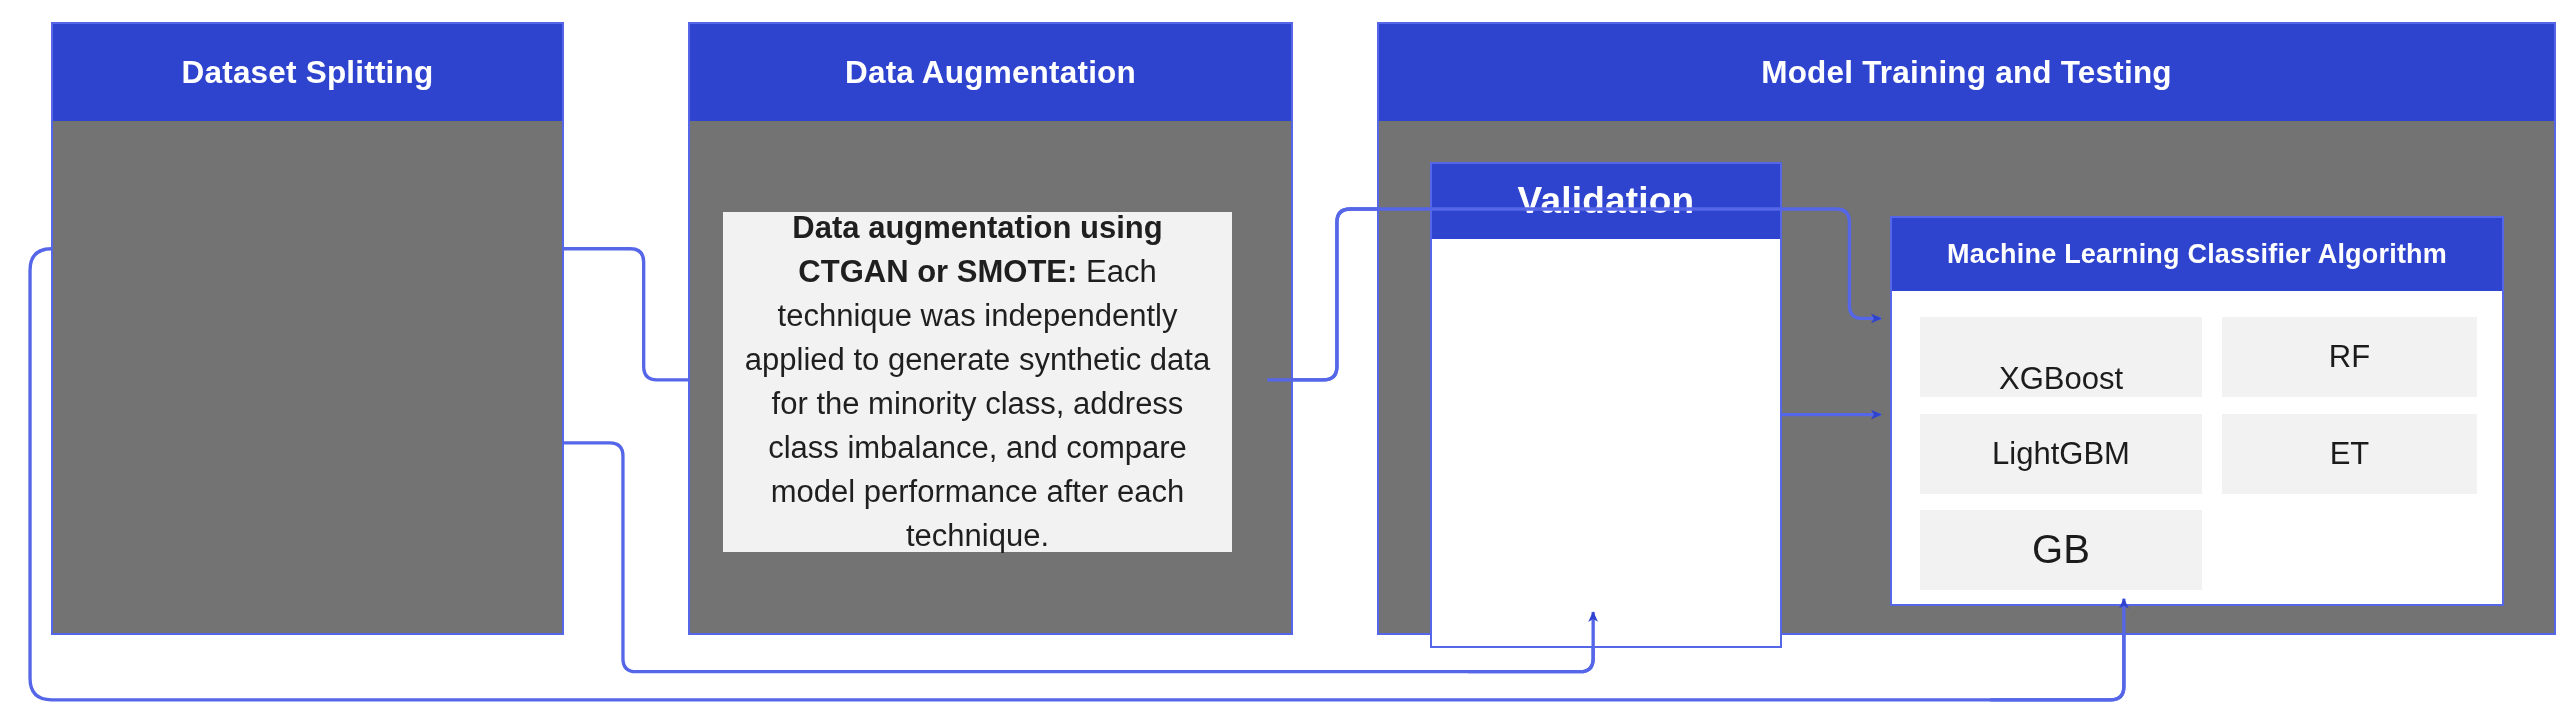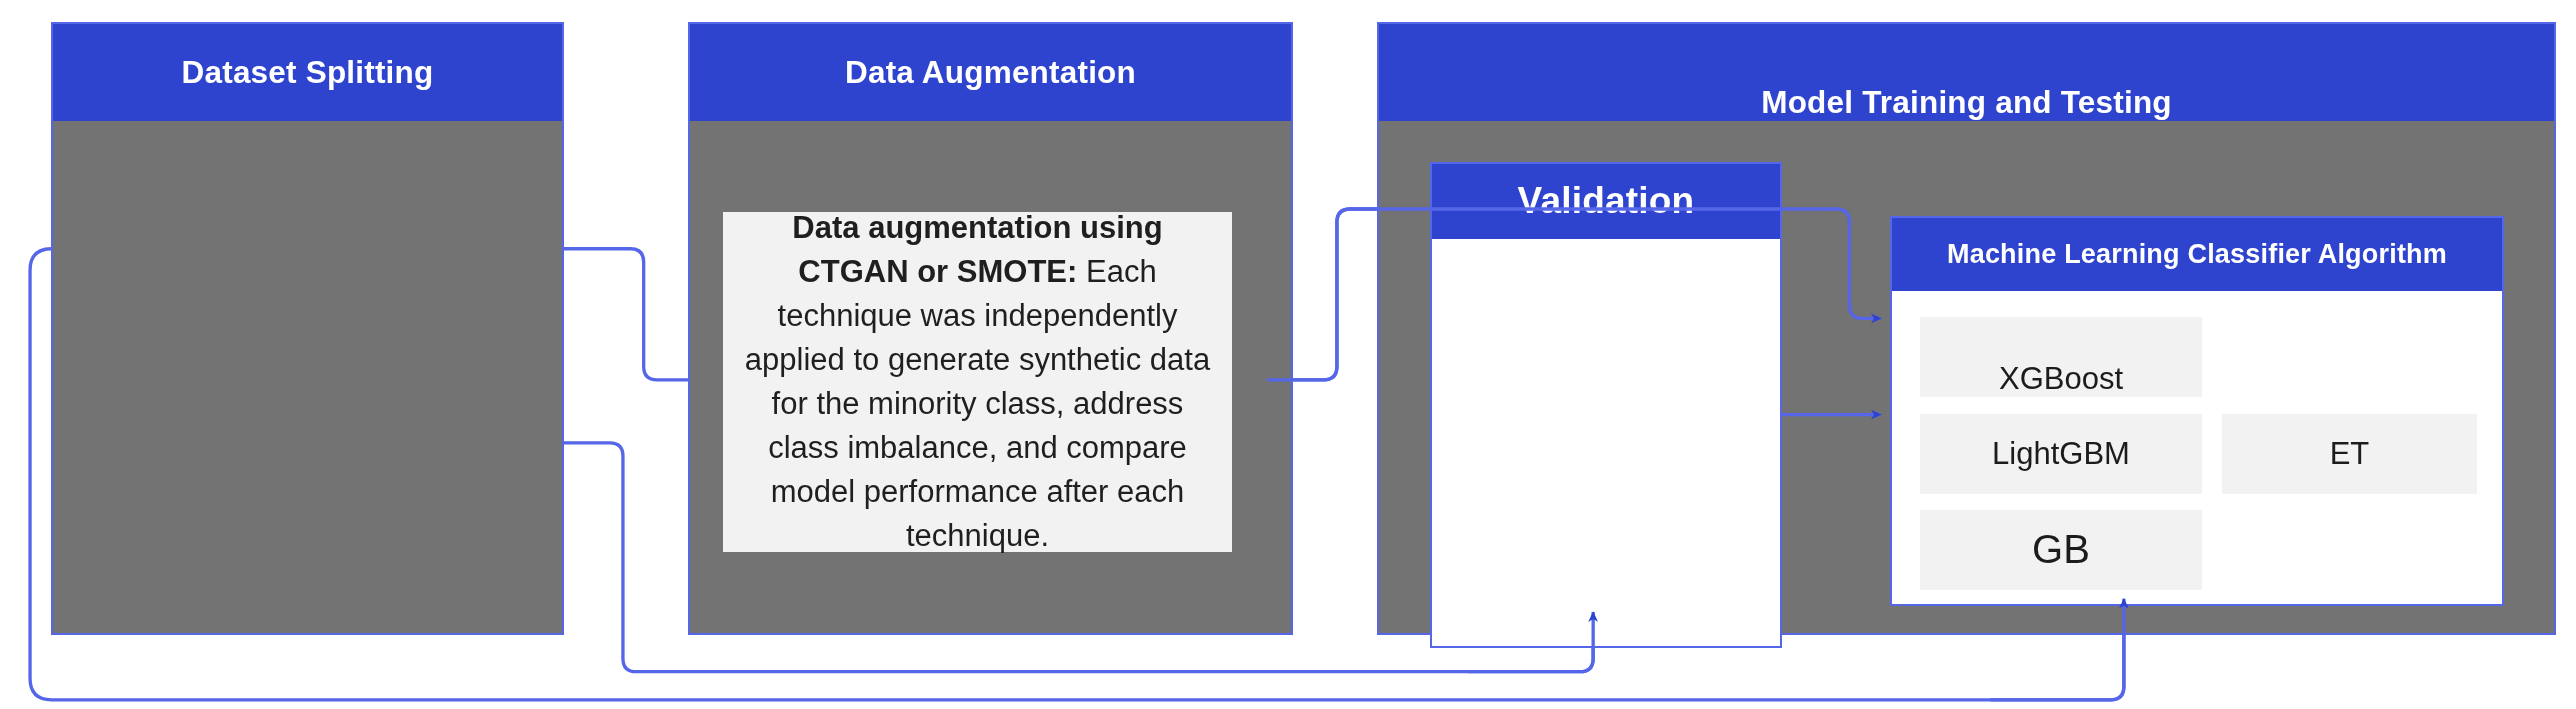--- a/index.html
+++ b/index.html
@@ -66,38 +66,41 @@
     <div class="panel-body" style="height:511px;">
       <div class="graybox" style="left:33px; top:91px; width:509px; height:340px;">
         <div class="aug-text">
           <b>Data augmentation using CTGAN or SMOTE:</b><span> Each technique was independently applied to generate synthetic data for the minority class, address class imbalance, and compare model performance after each technique.</span>
         </div>
       </div>
     </div>
   </div>
 
   <div class="panel" style="left:1377px; top:21.6px; width:1179px; height:613px;">
-    <div class="panel-header" style="height:97px; font-size:31.5px;align-items:flex-end;">
+    <div class="panel-header" style="height:97px; font-size:31.5px;">
       <span>Model Training and Testing</span>
     </div>
     <div class="panel-body" style="height:511px;">
 
       <div class="subpanel" style="left:51px; top:41px; width:352px; height:486px;">
         <div class="panel-header" style="height:75px; font-size:37px;">
           <span>Validation</span>
         </div>
       </div>
 
       <div class="subpanel" style="left:511px; top:95px; width:614px; height:390px;">
         <div class="panel-header" style="height:73px; font-size:27px;">
           <span>Machine Learning Classifier Algorithm</span>
         </div>
         <div class="panel-body" style="height:312px;">
           <div class="graybox" style="left:28px; top:26.5px; width:282px; height:80px; font-size:31px;align-items:flex-end;">
             <span>XGBoost</span>
+          </div>
+          <div class="graybox" style="left:330px; top:26.5px; width:255px; height:80px; font-size:31px;">
+            <span>RF</span>
           </div>
           <div class="graybox" style="left:330px; top:123px; width:255px; height:80px; font-size:31px;">
             <span>ET</span>
           </div>
           <div class="graybox" style="left:28px; top:123px; width:282px; height:80px; font-size:31px;">
             <span>LightGBM</span>
           </div>
           <div class="graybox" style="left:28px; top:219px; width:282px; height:80px; font-size:40px;">
             <span>GB</span>
           </div>

